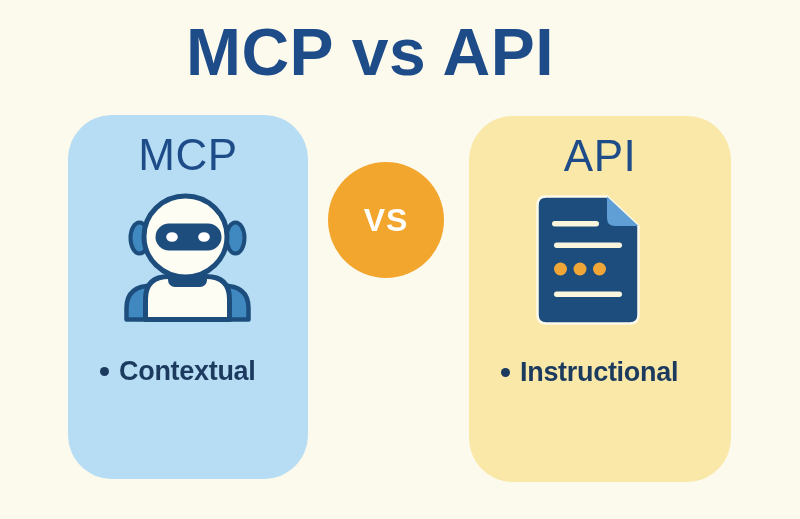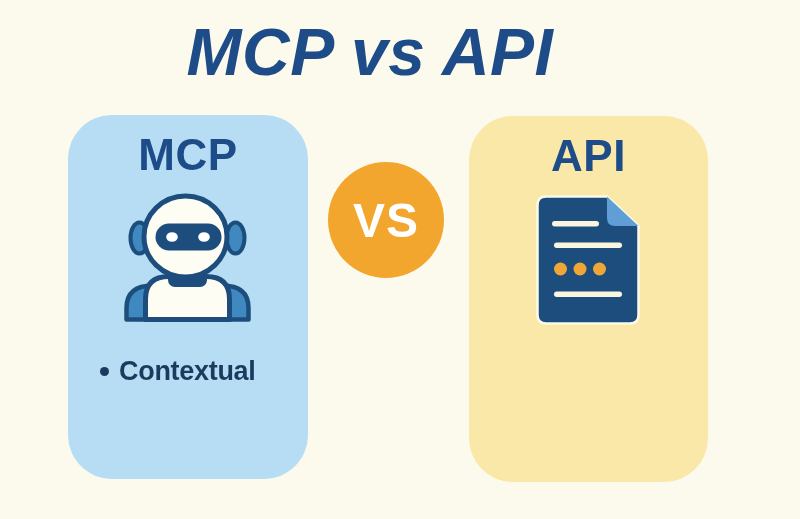--- a/index.html
+++ b/index.html
@@ -4,31 +4,31 @@
 <style>
   html,body{margin:0;padding:0;}
   body{font-family:"Liberation Sans", sans-serif; background:#ffffff;}
   #stage{
     position:relative; width:800px; height:519px; overflow:hidden;
     background:var(--background,#fcfaed);
   }
   .page-title{
     position:absolute; top:16px; left:0; width:740px;
     text-align:center; font-size:66px; line-height:72px; font-weight:800;
-    color:var(--title-text,#1d4c89); letter-spacing:0.5px;font-style:italic;
+    color:var(--title-text,#1d4c89); letter-spacing:0.5px;
   }
   .card{
     position:absolute; top:115px; width:240px; height:364px;
     border-radius:44px;
   }
   #card-mcp{ left:68px;  background:var(--card-mcp-bg,#b6ddf3); }
-  #card-api{ left:469px; top:116px; width:239px; height:366px; background:var(--card-api-bg,#f9e8a8); }
+  #card-api{ left:469px; top:116px; width:239px; height:366px; background:var(--card-api-bg,#f9e8a8);padding-left:23px; }
   .card-heading{
     position:absolute; top:16px; left:0; width:100%;
-    text-align:center; font-size:44px; line-height:48px; font-weight:700;
+    text-align:center; font-size:44px; line-height:48px; font-weight:400;
     color:var(--title-text,#1d4c89); letter-spacing:0.5px;
   }
   .card-icon{ position:absolute; }
   #robot-svg{ left:56px; top:77px; }
   #doc-svg{ left:67px; top:79px; }
   .bullets{
     position:absolute; left:32px; top:241px; right:12px;
     margin:0; padding:0; list-style:none;
   }
   .bullet-item{
@@ -38,21 +38,21 @@
     letter-spacing:-0.3px; color:var(--bullet-text,#1c3a5e);
   }
   .bullet-dot{
     flex:none; width:9px; height:9px; border-radius:50%;
     background:var(--bullet-text,#1c3a5e); margin:11px 10px 0 0;
   }
   .vs-badge{
     position:absolute; left:328px; top:162px; width:116px; height:116px;
     border-radius:50%; background:var(--vs-circle,#f3a62d);
     display:flex; align-items:center; justify-content:center;
-    color:var(--vs-text,#ffffff); font-size:48px; font-weight:800; letter-spacing:1px;
+    color:var(--vs-text,#ffffff); font-size:32px; font-weight:800; letter-spacing:1px;
   }
 </style>
 </head>
 <body>
 
 <div id="stage">
 
   <div class="page-title">MCP vs API</div>
 
   <div class="card" id="card-mcp">
@@ -90,16 +90,20 @@
       <path d="M 71,1.5 L 71,23 Q 71,31 79,31 L 102.5,31 Z" style="fill:var(--icon-fold-blue)"></path>
       <rect x="16" y="26" width="47" height="5.5" rx="2.75" style="fill:var(--icon-line-cream)"></rect>
       <rect x="18" y="47.5" width="68" height="5.5" rx="2.75" style="fill:var(--icon-line-cream)"></rect>
       <circle cx="24.5" cy="74" r="6.5" style="fill:var(--icon-dot-orange)"></circle>
       <circle cx="44" cy="74" r="6.5" style="fill:var(--icon-dot-orange)"></circle>
       <circle cx="63.5" cy="74" r="6.5" style="fill:var(--icon-dot-orange)"></circle>
       <rect x="18" y="96.5" width="68" height="5.5" rx="2.75" style="fill:var(--icon-line-cream)"></rect>
     </svg>
 
     <ul class="bullets">
+      <li class="bullet-item">
+        <span class="bullet-dot"></span>
+        <span>Instructional</span>
+      </li>
     </ul>
   </div>
 
 </div>
 
 </body></html>

